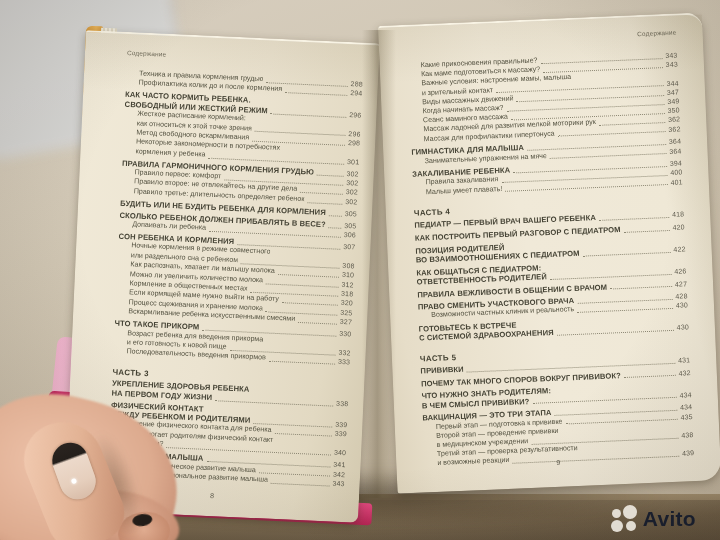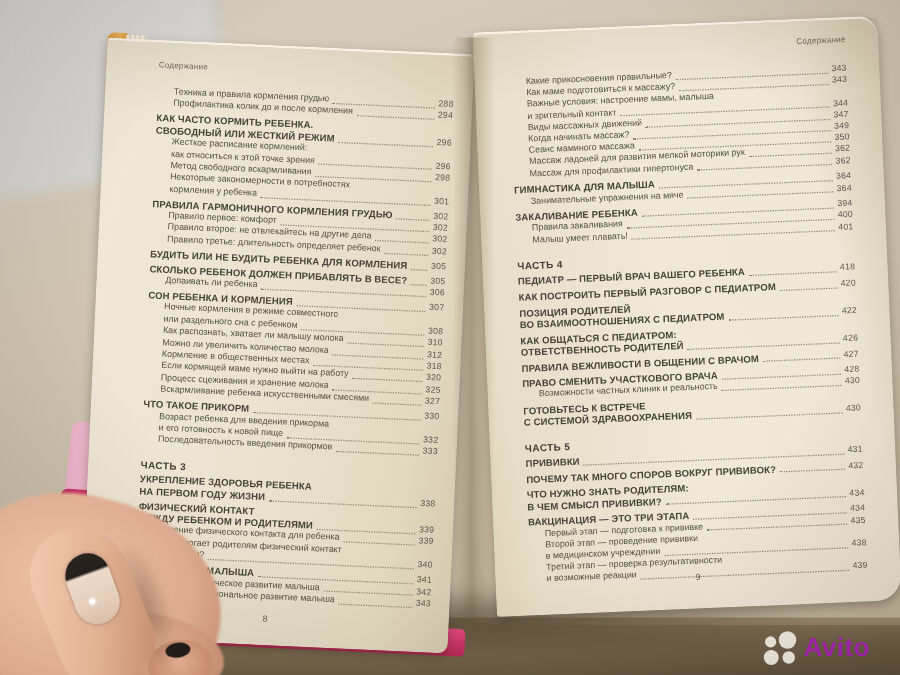--- a/index.html
+++ b/index.html
@@ -101,21 +101,21 @@
 
   
   .watermark{position:absolute;right:24px;bottom:8px;display:flex;align-items:center;
         gap:5px;opacity:.88;}
   .av-logo{position:relative;width:27px;height:27px;}
   .av-logo i{position:absolute;border-radius:50%;background:#f3efe7;display:block;}
   .av-c1{width:9px;height:9px;left:1px;top:4px;}
   .av-c2{width:12px;height:12px;left:0;top:15px;}
   .av-c3{width:14px;height:14px;left:12px;top:0;}
   .av-c4{width:10px;height:10px;left:15px;top:16px;}
-  .av-text{font-size:21px;font-weight:bold;color:#a21caf;letter-spacing:.3px;}
+  .av-text{font-size:21px;font-weight:bold;color:#0f172a;letter-spacing:.3px;}
 </style>
 </head>
 <body>
 
 <div class="wall"></div>
 <div class="radiator"></div>
 <div class="table"></div>
 <div class="table-dark"></div>
 <div class="book-shadow"></div>
 

